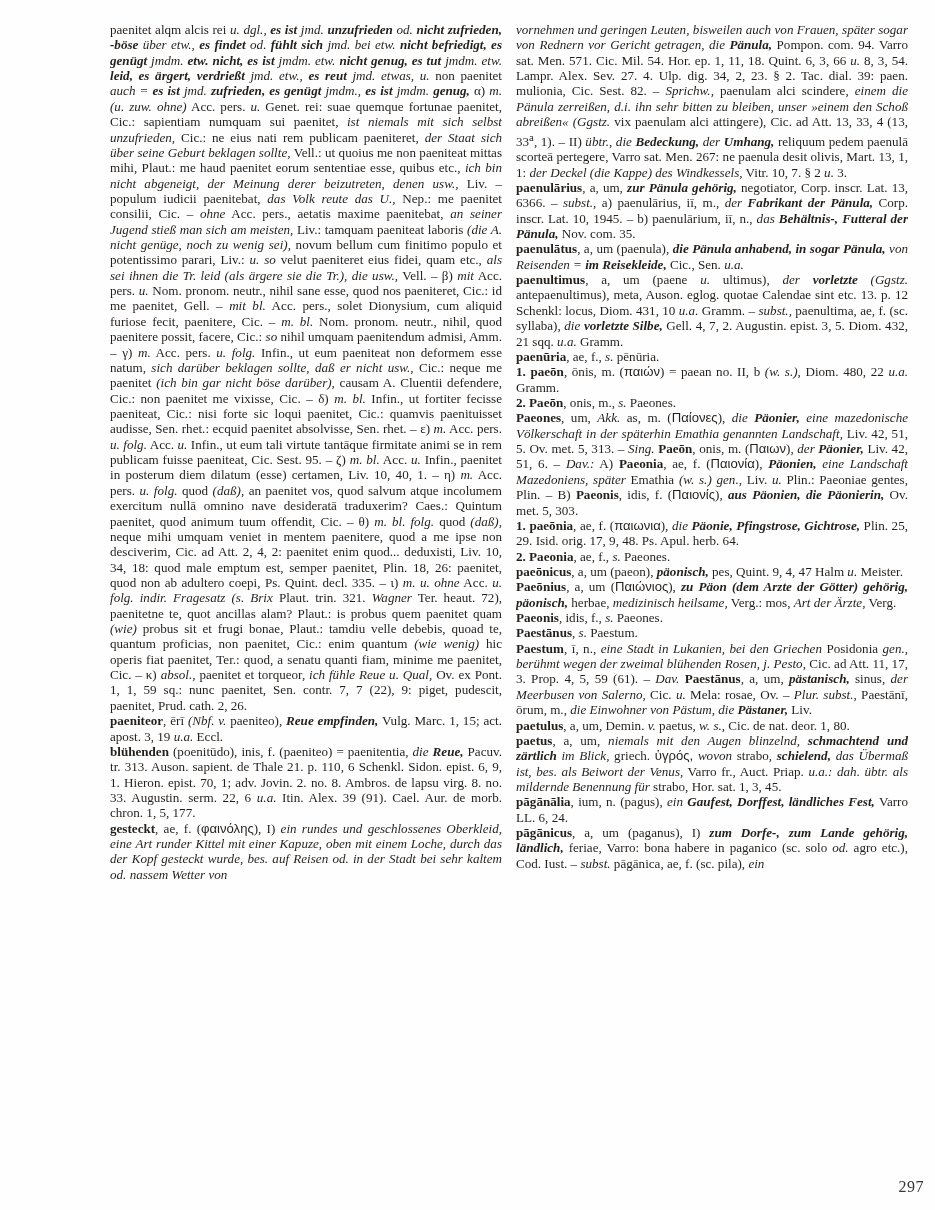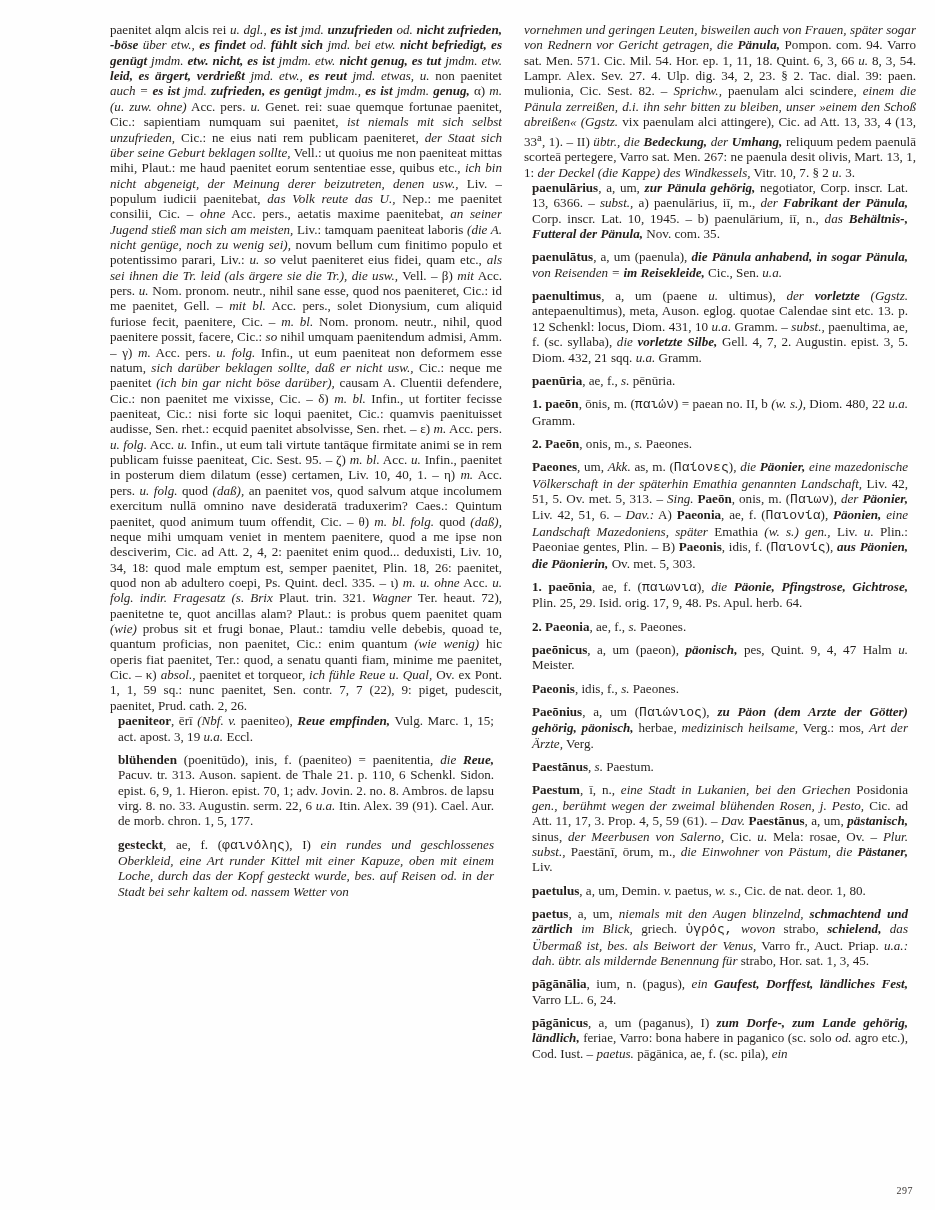--- a/index.html
+++ b/index.html
@@ -23,50 +23,50 @@
     height: 1210px;
     background: #fefefe;
   }
   .columns {
     position: absolute;
     left: 110px;
     top: 22px;
     width: 805px;
     height: 1145px;
     display: flex;
-    gap: 22px;
+    gap: 14px;
   }
   .col {
     width: 392px;
     flex: 0 0 392px;
     font-size: 13.1px;
     line-height: 15.36px;
     text-align: justify;
     text-justify: inter-word;
     hyphens: manual;
     overflow: hidden;
   }
   .entry {
-    margin: 8px;
+    margin: 0;
     padding: 0;
     text-indent: 0;
   }
   
   .cont {
     margin: 0;
   }
   .gr {
-    font-family: Liberation Mono, monospace;
+    font-family: Liberation Sans, sans-serif;
     font-style: normal;
   }
   .pageno {
     position: absolute;
-    right: 22px;
+    right: 11px;
     bottom: 14px;
-    font-size: 10px;
+    font-size: 16px;
     color: #3a3633;
     letter-spacing: 0.5px;
   }
   .entry + .entry { margin-top: 0; }
 </style>
 </head>
 <body>
 
 <div class="page">
   <div class="columns">
@@ -83,26 +83,26 @@
       <p class="entry"><b>paenulārius</b>, a, um, <b><i>zur Pänula gehörig,</i></b> negotiator, Corp. inscr. Lat. 13, 6366. – <i>subst.,</i> a) paenulārius, iī, m., <i>der</i> <b><i>Fabrikant der Pänula,</i></b> Corp. inscr. Lat. 10, 1945. – b) paenulārium, iī, n., <i>das</i> <b><i>Behältnis-, Futteral der Pänula,</i></b> Nov. com. 35.</p>
       <p class="entry"><b>paenulātus</b>, a, um (paenula), <b><i>die Pänula anhabend, in sogar Pänula,</i></b> <i>von Reisenden =</i> <b><i>im Reisekleide,</i></b> Cic., Sen. <i>u.a.</i></p>
       <p class="entry"><b>paenultimus</b>, a, um (paene <i>u.</i> ultimus), <i>der</i> <b><i>vorletzte</i></b> <i>(Ggstz.</i> antepaenultimus), meta, Auson. eglog. quotae Calendae sint etc. 13. p. 12 Schenkl: locus, Diom. 431, 10 <i>u.a.</i> Gramm. – <i>subst.,</i> paenultima, ae, f. (sc. syllaba), <i>die</i> <b><i>vorletzte Silbe,</i></b> Gell. 4, 7, 2. Augustin. epist. 3, 5. Diom. 432, 21 sqq. <i>u.a.</i> Gramm.</p>
       <p class="entry"><b>paenūria</b>, ae, f., <i>s.</i> pēnūria.</p>
       <p class="entry"><b>1. paeōn</b>, ōnis, m. (<span class="gr">παιών</span>) = paean no. II, b <i>(w. s.),</i> Diom. 480, 22 <i>u.a.</i> Gramm.</p>
       <p class="entry"><b>2. Paeōn</b>, onis, m., <i>s.</i> Paeones.</p>
       <p class="entry"><b>Paeones</b>, um, <i>Akk.</i> as, m. (<span class="gr">Παίονες</span>), <i>die</i> <b><i>Päonier,</i></b> <i>eine mazedonische Völkerschaft in der späterhin Emathia genannten Landschaft,</i> Liv. 42, 51, 5. Ov. met. 5, 313. – <i>Sing.</i> <b>Paeōn</b>, onis, m. (<span class="gr">Παιων</span>), <i>der</i> <b><i>Päonier,</i></b> Liv. 42, 51, 6. – <i>Dav.:</i> A) <b>Paeonia</b>, ae, f. (<span class="gr">Παιονία</span>), <b><i>Päonien,</i></b> <i>eine Landschaft Mazedoniens, später</i> Emathia <i>(w. s.) gen.,</i> Liv. <i>u.</i> Plin.: Paeoniae gentes, Plin. – B) <b>Paeonis</b>, idis, f. (<span class="gr">Παιονίς</span>), <b><i>aus Päonien, die Päonierin,</i></b> Ov. met. 5, 303.</p>
       <p class="entry"><b>1. paeōnia</b>, ae, f. (<span class="gr">παιωνια</span>), <i>die</i> <b><i>Päonie, Pfingstrose, Gichtrose,</i></b> Plin. 25, 29. Isid. orig. 17, 9, 48. Ps. Apul. herb. 64.</p>
       <p class="entry"><b>2. Paeonia</b>, ae, f., <i>s.</i> Paeones.</p>
       <p class="entry"><b>paeōnicus</b>, a, um (paeon), <b><i>päonisch,</i></b> pes, Quint. 9, 4, 47 Halm <i>u.</i> Meister.</p>
+      <p class="entry"><b>Paeōnius</b>, a, um (<span class="gr">Παιώνιος</span>), <b><i>zu Päon (dem Arzte der Götter) gehörig, päonisch,</i></b> herbae, <i>medizinisch heilsame,</i> Verg.: mos, <i>Art der Ärzte,</i> Verg.</p>
       <p class="entry"><b>Paeonis</b>, idis, f., <i>s.</i> Paeones.</p>
-      <p class="entry"><b>Paeōnius</b>, a, um (<span class="gr">Παιώνιος</span>), <b><i>zu Päon (dem Arzte der Götter) gehörig, päonisch,</i></b> herbae, <i>medizinisch heilsame,</i> Verg.: mos, <i>Art der Ärzte,</i> Verg.</p>
       <p class="entry"><b>Paestānus</b>, <i>s.</i> Paestum.</p>
       <p class="entry"><b>Paestum</b>, ī, n., <i>eine Stadt in Lukanien, bei den Griechen</i> Posidonia <i>gen., berühmt wegen der zweimal blühenden Rosen, j. Pesto,</i> Cic. ad Att. 11, 17, 3. Prop. 4, 5, 59 (61). – <i>Dav.</i> <b>Paestānus</b>, a, um, <b><i>pästanisch,</i></b> sinus, <i>der Meerbusen von Salerno,</i> Cic. <i>u.</i> Mela: rosae, Ov. – <i>Plur. subst.,</i> Paestānī, ōrum, m., <i>die Einwohner von Pästum, die</i> <b><i>Pästaner,</i></b> Liv.</p>
       <p class="entry"><b>paetulus</b>, a, um, Demin. <i>v.</i> paetus, <i>w. s.,</i> Cic. de nat. deor. 1, 80.</p>
       <p class="entry"><b>paetus</b>, a, um, <i>niemals mit den Augen blinzelnd,</i> <b><i>schmachtend und zärtlich</i></b> <i>im Blick,</i> griech. <span class="gr">ὑγρός,</span> <i>wovon</i> strabo, <b><i>schielend,</i></b> <i>das Übermaß ist, bes. als Beiwort der Venus,</i> Varro fr., Auct. Priap. <i>u.a.: dah. übtr. als mildernde Benennung für</i> strabo, Hor. sat. 1, 3, 45.</p>
       <p class="entry"><b>pāgānālia</b>, ium, n. (pagus), <i>ein</i> <b><i>Gaufest, Dorffest, ländliches Fest,</i></b> Varro LL. 6, 24.</p>
-      <p class="entry"><b>pāgānicus</b>, a, um (paganus), I) <b><i>zum Dorfe-, zum Lande gehörig, ländlich,</i></b> feriae, Varro: bona habere in paganico (sc. solo <i>od.</i> agro etc.), Cod. Iust. – <i>paetus.</i> pāgānica, ae, f. (sc. pila), <i>ein</i></p>
+      <p class="entry"><b>pāgānicus</b>, a, um (paganus), I) <b><i>zum Dorfe-, zum Lande gehörig, ländlich,</i></b> feriae, Varro: bona habere in paganico (sc. solo <i>od.</i> agro etc.), Cod. Iust. – <i>subst.</i> pāgānica, ae, f. (sc. pila), <i>ein</i></p>
     </div>
 
   </div>
 
   <div class="pageno">297</div>
 </div>
 
 </body></html>

